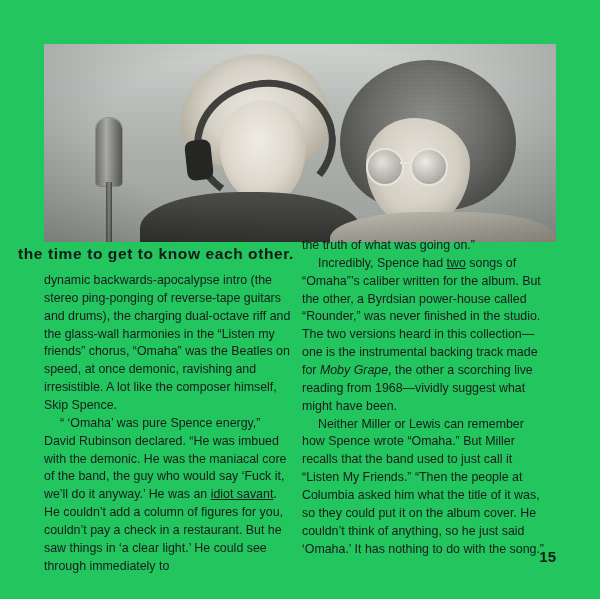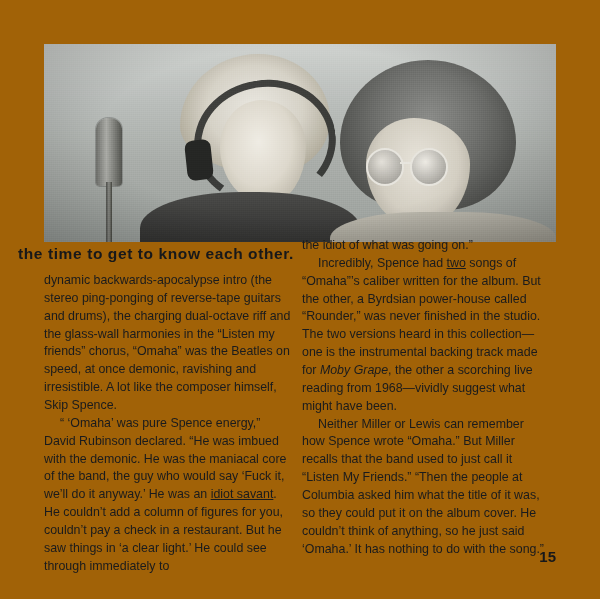--- a/index.html
+++ b/index.html
@@ -10,21 +10,21 @@
     width: 600px;
     height: 599px;
     background: #f2f1ed;
     font-family: "Liberation Sans", sans-serif;
     overflow: hidden;
   }
   .page {
     position: relative;
     width: 600px;
     height: 599px;
-    background: #a16207;
+    background: #22c55e;
     box-sizing: border-box;
   }
 
   
   .photo-wrap {
     position: absolute;
     left: 44px;
     top: 44px;
     width: 512px;
     height: 198px;
@@ -225,20 +225,20 @@
     </div>
   </div>
 
   <div class="headline">the time to get to know each other.</div>
 
   <div class="col col-left">
       <p><span>dynamic backwards-apocalypse intro (the stereo ping-ponging of reverse-tape guitars and drums), the charging dual-octave riff and the glass-wall harmonies in the “Listen my friends” chorus, “Omaha” was the Beatles on speed, at once demonic, ravishing and irresistible. A lot like the composer himself, Skip Spence.</span></p>
       <p class="indent"><span>“ ‘Omaha’ was pure Spence energy,” David Rubinson declared. “He was imbued with the demonic. He was the maniacal core of the band, the guy who would say ‘Fuck it, we’ll do it anyway.’ He was an </span><span class="ul">idiot savant</span><span>. He couldn’t add a column of figures for you, couldn’t pay a check in a restaurant. But he saw things in ‘a clear light.’ He could see through immediately to</span></p>
     </div>
   <div class="col col-right">
-      <p><span>the idiot of what was going on.”</span></p>
+      <p><span>the truth of what was going on.”</span></p>
       <p class="indent"><span>Incredibly, Spence had </span><span class="ul">two</span><span> songs of “Omaha”’s caliber written for the album. But the other, a Byrdsian power-house called “Rounder,” was never finished in the studio. The two versions heard in this collection—one is the instrumental backing track made for </span><em>Moby Grape</em><span>, the other a scorching live reading from 1968—vividly suggest what might have been.</span></p>
       <p class="indent"><span>Neither Miller or Lewis can remember how Spence wrote “Omaha.” But Miller recalls that the band used to just call it “Listen My Friends.” “Then the people at Columbia asked him what the title of it was, so they could put it on the album cover. He couldn’t think of anything, so he just said ‘Omaha.’ It has nothing to do with the song.”</span></p>
     </div>
 
   <div class="page-number">15</div>
 
 </div>
 
 </body></html>

